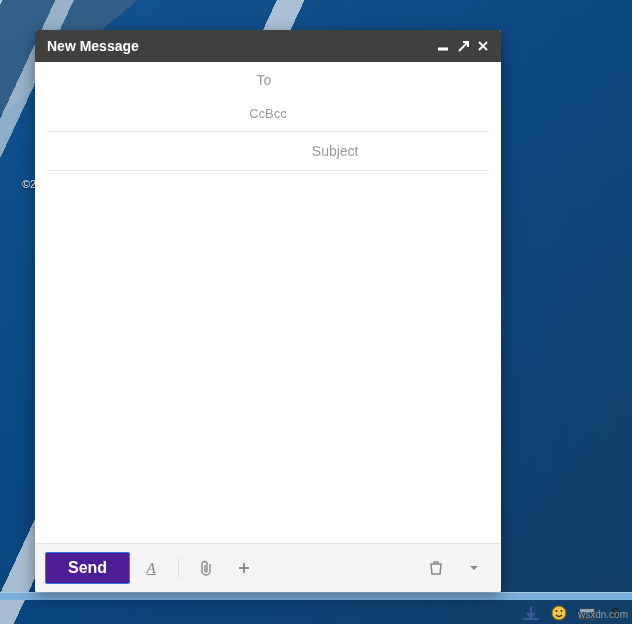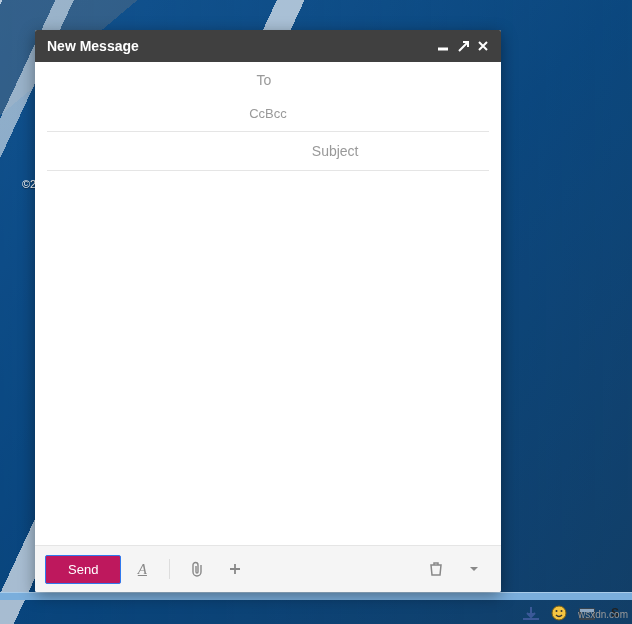--- a/index.html
+++ b/index.html
@@ -81,25 +81,25 @@
   }
   .toolbar {
     display: flex;
     align-items: center;
     padding: 8px 10px;
     border-top: 1px solid #e5e5e5;
     background: #f5f5f5;
     gap: 4px;
   }
   .send-btn {
-    background: #be185d;
+    background: #4c1d95;
     border: 1px solid #3079ed;
     color: #fff;
-    font-size: 13px;
-    font-weight: normal;
+    font-size: 16px;
+    font-weight: bold;
     padding: 6px 22px;
     border-radius: 2px;
     cursor: pointer;
   }
   .tool-icon {
     width: 34px;
     height: 30px;
     display: inline-flex;
     align-items: center;
     justify-content: center;

